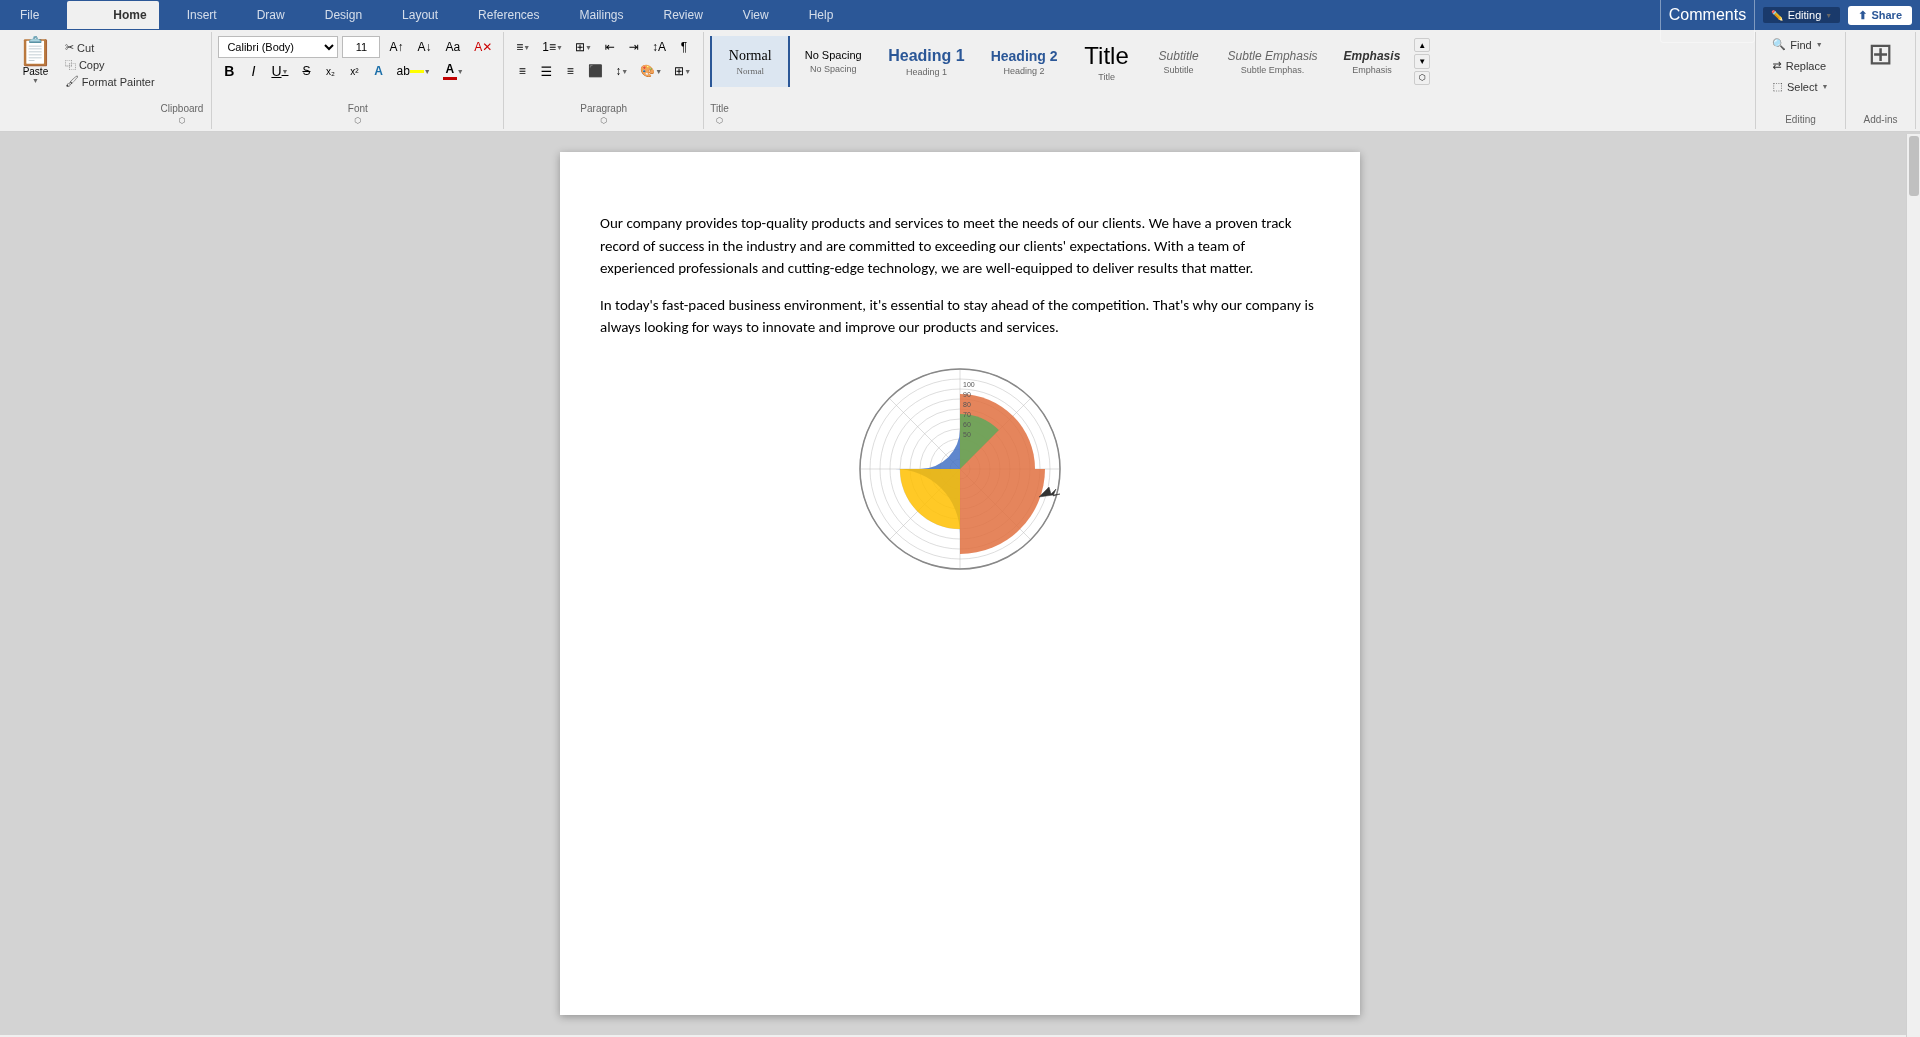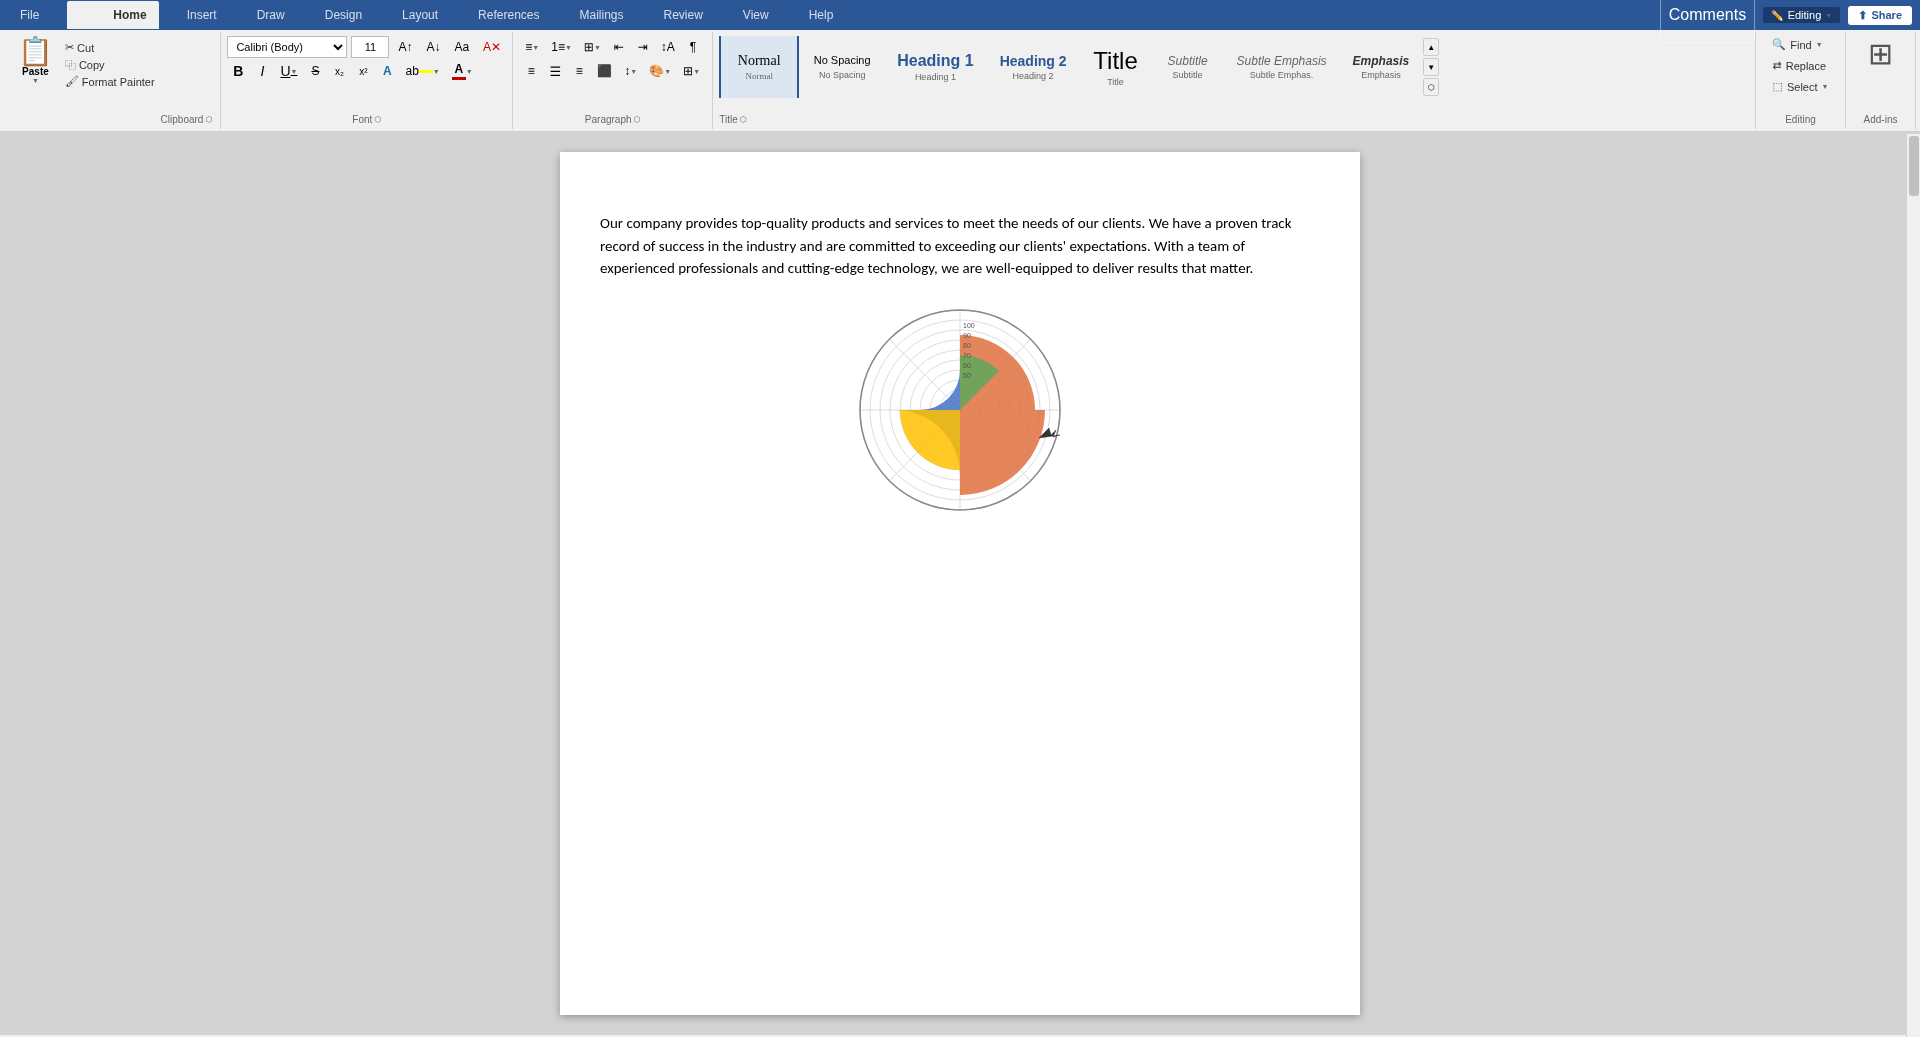--- a/index.html
+++ b/index.html
@@ -26,32 +26,32 @@
       background: #f0f0f0; border-bottom: 1px solid #d0d0d0;
       display: flex; align-items: stretch; padding: 2px 4px; height: 102px;
     }
     .ribbon-group {
       display: flex; flex-direction: column; align-items: center;
       border-right: 1px solid #d0d0d0; padding: 4px 6px; min-width: fit-content;
       justify-content: space-between;
     }
     .ribbon-group-label {
       font-size: 10px; color: #666; margin-top: 16px; text-align: center;
-      display: flex; align-items: center; gap: 2px;
+      display: flex; align-items: center; gap: 2px; flex-direction: column;
     }
     .ribbon-group-label .expand-icon { font-size: 8px; cursor: pointer; }
 
     
     .clipboard-group { flex-direction: row; gap: 4px; align-items: flex-start; padding: 4px 8px; }
     .paste-btn {
       display: flex; flex-direction: column; align-items: center; cursor: pointer;
       padding: 2px 6px; border-radius: 2px;
     }
     .paste-icon { font-size: 28px; line-height: 1; }
-    .paste-label { font-size: 10px; font-weight: 700; }
+    .paste-label { font-size: 10px; font-weight: 400; }
     .clipboard-sub-item { font-size: 11px; color: #333; cursor: pointer; display: flex; align-items: center; gap: 3px; padding: 1px 2px; }
 
     
     .font-group-content { display: flex; flex-direction: column; gap: 2px; }
     .font-row1 { display: flex; align-items: center; gap: 4px; }
     .font-row2 { display: flex; align-items: center; gap: 2px; }
     .font-select {
       border: 1px solid #bbb; background: white; font-size: 11px;
       height: 22px; padding: 0 4px; min-width: 120px;
     }
@@ -356,20 +356,21 @@
         <span>Add-ins</span>
       </span>
     </div>
   </div>
 
 </div>
 
 <div class="doc-area">
   <div class="doc-page">
     <p class="doc-text">Our company provides top-quality products and services to meet the needs of our clients. We have a proven track record of success in the industry and are committed to exceeding our clients' expectations. With a team of experienced professionals and cutting-edge technology, we are well-equipped to deliver results that matter.</p>
+    <p class="doc-text">In today's fast-paced business environment, it's essential to stay ahead of the competition. That's why our company is always looking for ways to innovate and improve our products and services.</p>
 
     <div class="chart-container">
       <svg width="220" height="220" viewBox="-110 -110 220 220">
 
         <circle cx="0" cy="0" r="100" fill="none" stroke="#999" stroke-width="0.5"></circle>
         <circle cx="0" cy="0" r="90" fill="none" stroke="#bbb" stroke-width="0.5"></circle>
         <circle cx="0" cy="0" r="80" fill="none" stroke="#bbb" stroke-width="0.5"></circle>
         <circle cx="0" cy="0" r="70" fill="none" stroke="#bbb" stroke-width="0.5"></circle>
         <circle cx="0" cy="0" r="60" fill="none" stroke="#bbb" stroke-width="0.5"></circle>
         <circle cx="0" cy="0" r="50" fill="none" stroke="#bbb" stroke-width="0.5"></circle>

